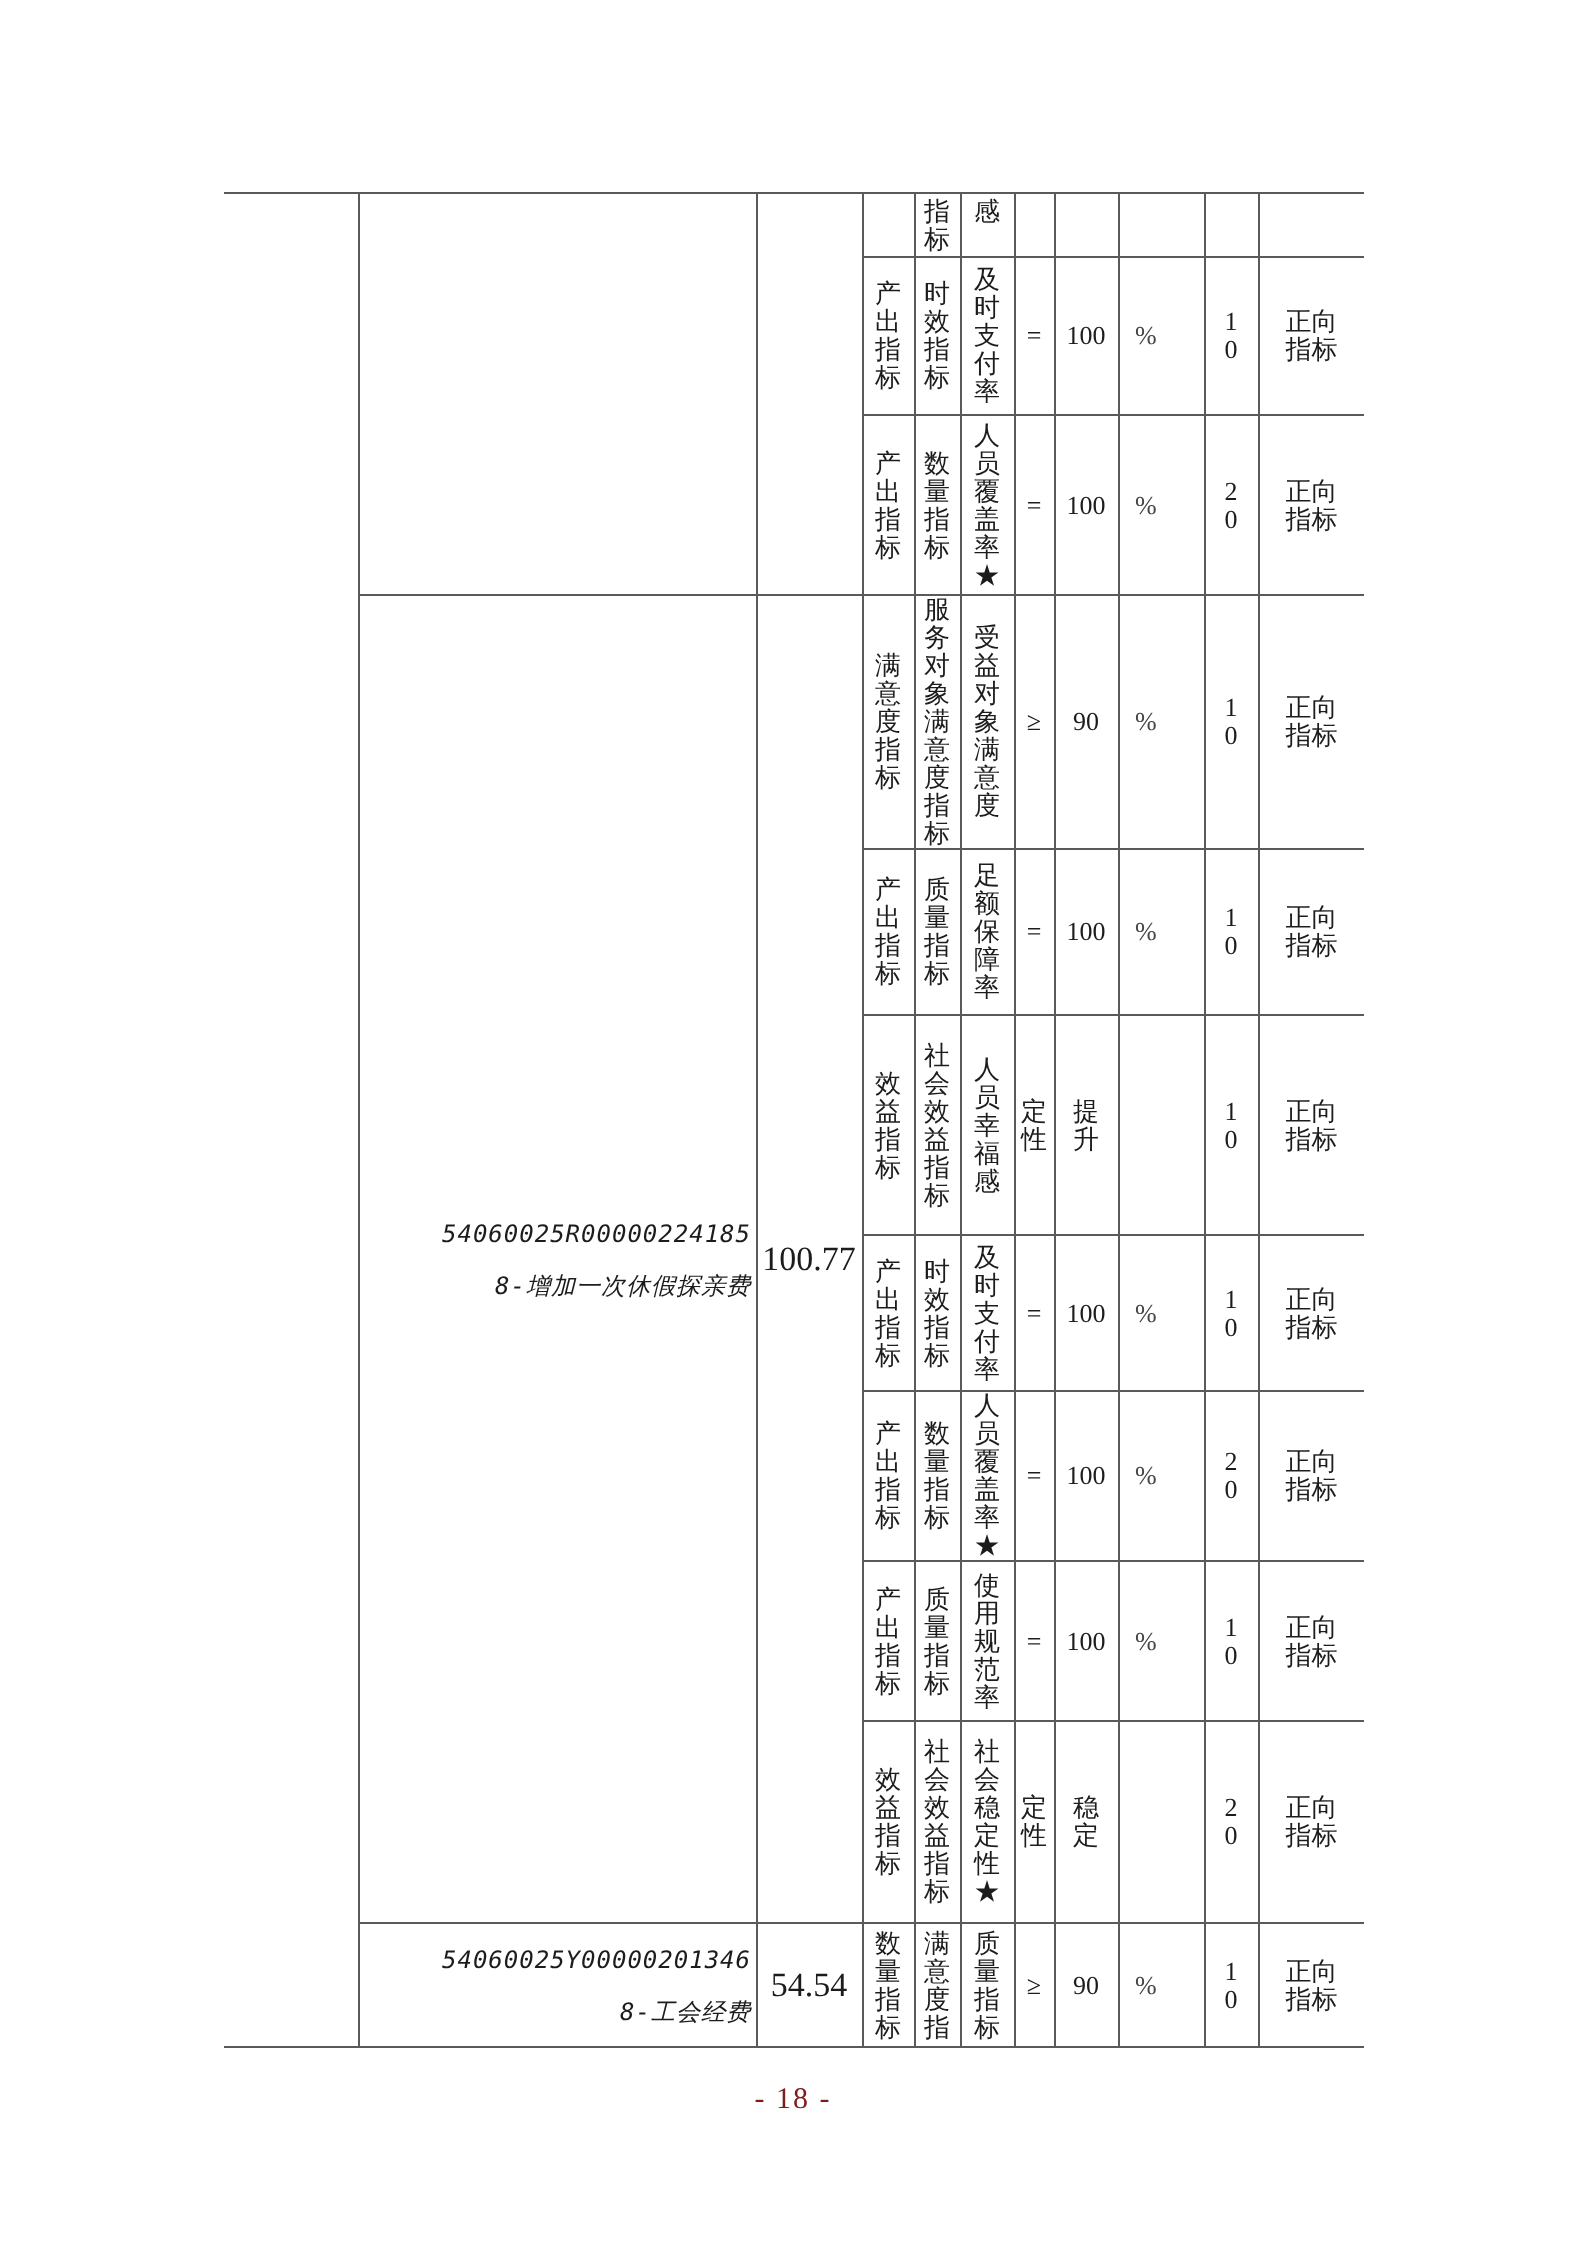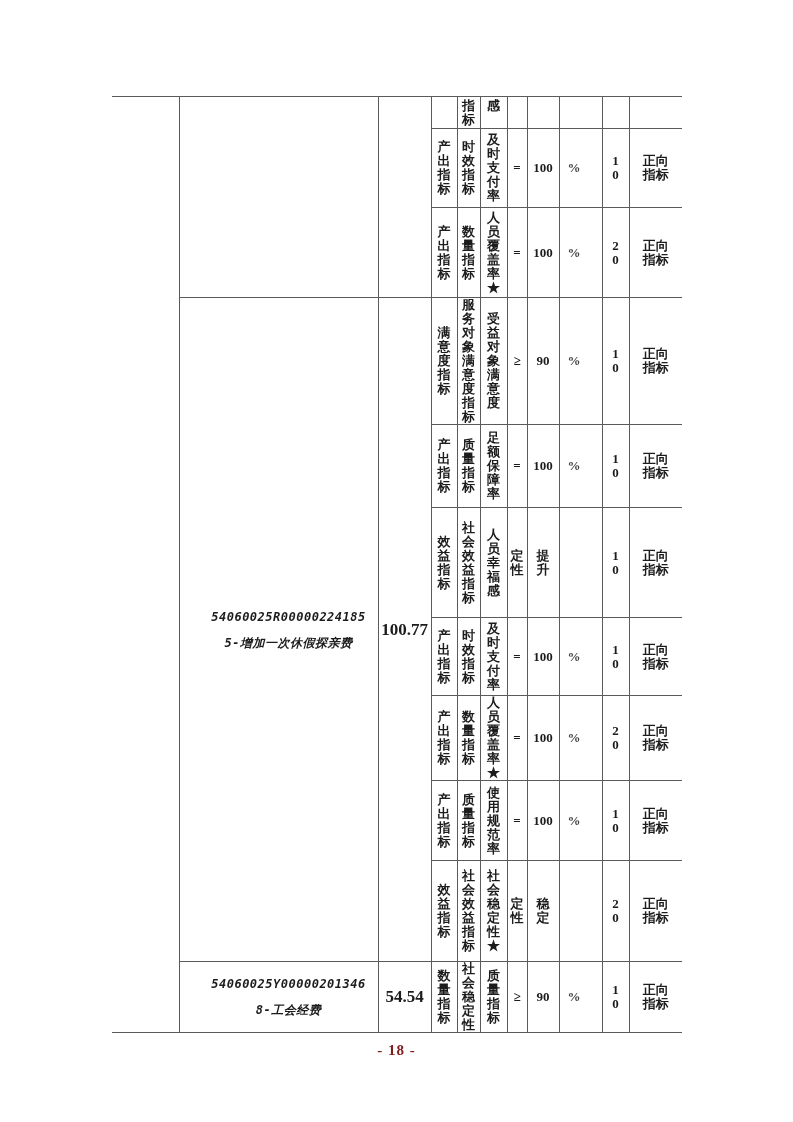--- a/index.html
+++ b/index.html
@@ -3,21 +3,21 @@
 <meta charset="utf-8">
 <style>
   * { margin: 0; padding: 0; box-sizing: border-box; }
   html, body { background: #ffffff; }
   body {
     width: 793px; height: 1122px;
     position: relative;
     font-family: "Liberation Serif", "DejaVu Serif", serif;
     color: #1c1c1c;
   }
-  .page { position: absolute; left: 0; top: 0; width: 793px; height: 1122px; background: #fff; overflow: hidden; font-weight: bold; }
+  .page { position: absolute; left: 0; top: 0; width: 793px; height: 1122px; background: #fff; overflow: hidden; }
 
   table.perf {
     position: absolute; left: 112px; top: 96px;
     border-collapse: collapse; table-layout: fixed;
     width: 570px;
   }
   td {
     border: 1px solid #5a5a5a;
     vertical-align: middle;
     text-align: center;
@@ -37,21 +37,21 @@
   .sv  { width: 24px; }   
   .sw  { width: 9px;  }   
   .sd  { width: 27px; }   
 
   tr.row-cut-top td { vertical-align: top; }
   tr.row-cut-top td .stk { margin-top: 2px; }
 
   td.c-unit { text-align: left; padding-left: 8px; color: #454545; }
 
   td.c-proj {
-    text-align: center; padding-left: 22px; padding-right: 2px;
+    text-align: right; padding-left: 22px; padding-right: 2px;
     vertical-align: middle;
   }
   .proj-line {
     display: block;
     font-family: "DejaVu Sans Mono", monospace;
     font-style: italic;
     font-size: 12px;
     line-height: 26px;
     letter-spacing: 0.5px;
     white-space: nowrap;
@@ -158,21 +158,21 @@
             <div class="stk sw">20</div>
           </td>
       <td class="c-dir">
             <div class="stk sd">正向指标</div>
           </td>
     </tr>
 
     <tr style="height:125px">
       <td class="c-proj" rowspan="7">
         <span class="proj-line">54060025R00000224185</span>
-        <span class="proj-line">5-增加一次休假探亲费</span>
+        <span class="proj-line">8-增加一次休假探亲费</span>
       </td>
       <td class="c-amt" rowspan="7">100.77</td>
       <td>
             <div class="stk s1">满意度指标</div>
           </td>
       <td>
             <div class="stk s1">服务对象满意度指标</div>
           </td>
       <td>
             <div class="stk s1">受益对象满意度</div>
@@ -339,21 +339,21 @@
     <tr style="height:62px">
       <td class="c-proj">
         <span class="proj-line">54060025Y00000201346</span>
         <span class="proj-line">8-工会经费</span>
       </td>
       <td class="c-amt">54.54</td>
       <td>
             <div class="stk s1">数量指标</div>
           </td>
       <td>
-            <div class="stk s1">社会稳定性</div>
+            <div class="stk s1">满意度指</div>
           </td>
       <td>
             <div class="stk s1">质量指标</div>
           </td>
       <td>
             <div class="stk so">≥</div>
           </td>
       <td>
             <div class="stk sv">90</div>
           </td>

